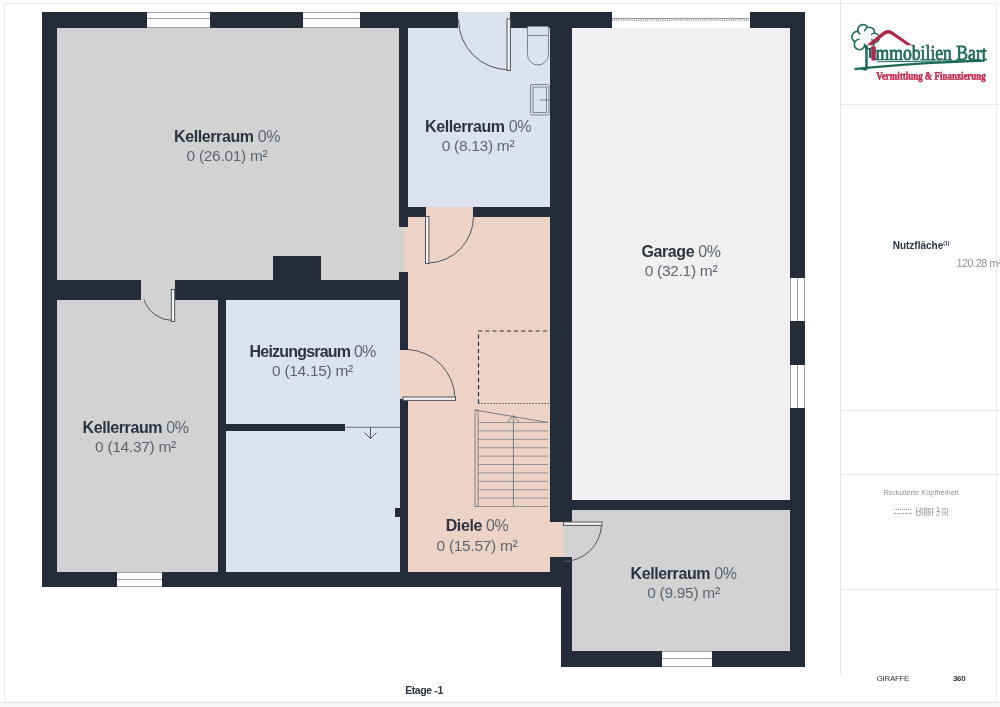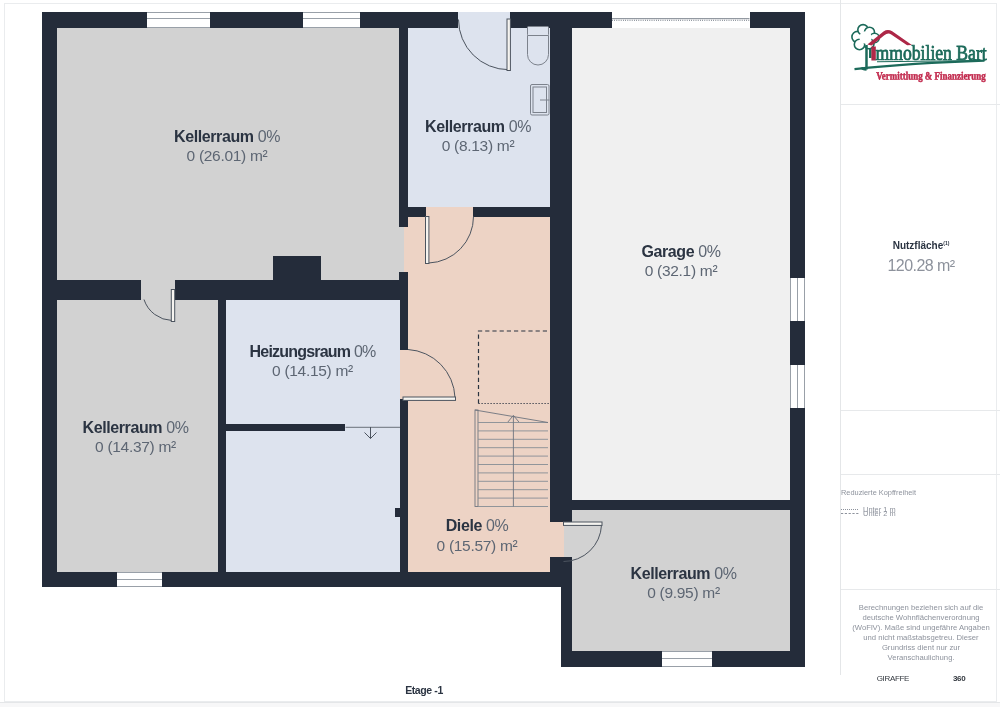--- a/index.html
+++ b/index.html
@@ -6,22 +6,22 @@
   body{width:1000px;height:707px;position:relative;background:#ffffff;overflow:hidden;
        font-family:"Liberation Sans", sans-serif;}
   .topline{position:absolute;left:3.5px;top:3px;width:993px;height:699px;border:1px solid #eaecee;box-sizing:border-box;}
   .bottomstrip{position:absolute;left:0;top:702px;width:1000px;height:5px;background:#f7f7f8;border-top:1px solid #e4e6e8;box-sizing:border-box;}
   .plan{position:absolute;left:0;top:0;width:840px;height:529px;}
   .side{position:absolute;left:840px;top:0;width:160px;height:675px;border-left:1px solid #e4e6e8;padding-left:10px;}
   .sdiv{position:absolute;left:0;width:160px;height:1px;background:#e7e9eb;}
   .sctr{position:absolute;left:0;width:160px;text-align:center;color:#8d929c;font-size:7.7px;line-height:10px;}
   .nf{position:absolute;left:0;top:239.5px;width:160px;text-align:center;color:#2b3442;font-size:10px;font-weight:bold;}
   .nf sup{font-size:5px;}
-  .nfv{position:absolute;left:0;top:256.5px;width:160px;text-align:center;color:#8d929c;font-size:16px;letter-spacing:-0.55px;}
-  .leg{position:absolute;left:0;width:160px;text-align:left;color:#8d929c;font-size:7.4px;}
+  .nfv{position:absolute;left:0;top:256.5px;width:160px;text-align:right;color:#8d929c;font-size:11px;letter-spacing:-0.55px;}
+  .leg{position:absolute;left:0;width:160px;text-align:center;color:#8d929c;font-size:7.4px;}
   .giraffe{position:absolute;left:0;top:673.5px;width:160px;text-align:center;color:#33383f;font-size:8px;letter-spacing:-0.35px;}
   .giraffe b{font-weight:bold;margin-left:44px;}
 </style>
 </head>
 <body>
 
 <div class="topline"></div>
 
 <div class="plan">
 <svg width="840" height="707" xmlns="http://www.w3.org/2000/svg">
@@ -272,18 +272,17 @@
 <div class="leg" style="top:504.5px"><svg width="18" height="3" style="vertical-align:1px">
         <line x1="0" y1="1.5" x2="18" y2="1.5" stroke="#8d929c" stroke-width="1" stroke-dasharray="1 1"></line>
       </svg>&nbsp;&nbsp;Unter 1 m</div>
 
 <div class="leg" style="top:509px"><svg width="18" height="3" style="vertical-align:1px">
         <line x1="0" y1="1.5" x2="18" y2="1.5" stroke="#8d929c" stroke-width="1.2" stroke-dasharray="2.2 1.6"></line>
       </svg>&nbsp;&nbsp;Unter 2 m</div>
 
 <div class="sdiv" style="top:589px"></div>
 
-<div class="sctr" style="top:603.2px">Berechnungen beziehen sich auf die<br>deutsche Wohnflächenverordnung<br>(WoFlV). Maße sind ungefähre Angaben<br>und nicht maßstabsgetreu. Dieser<br>Grundriss dient nur zur<br>Veranschaulichung.</div>
 
 <div class="giraffe">GIRAFFE<b>360</b></div>
 </div>
 
 <div class="bottomstrip"></div>
 
 </body></html>

